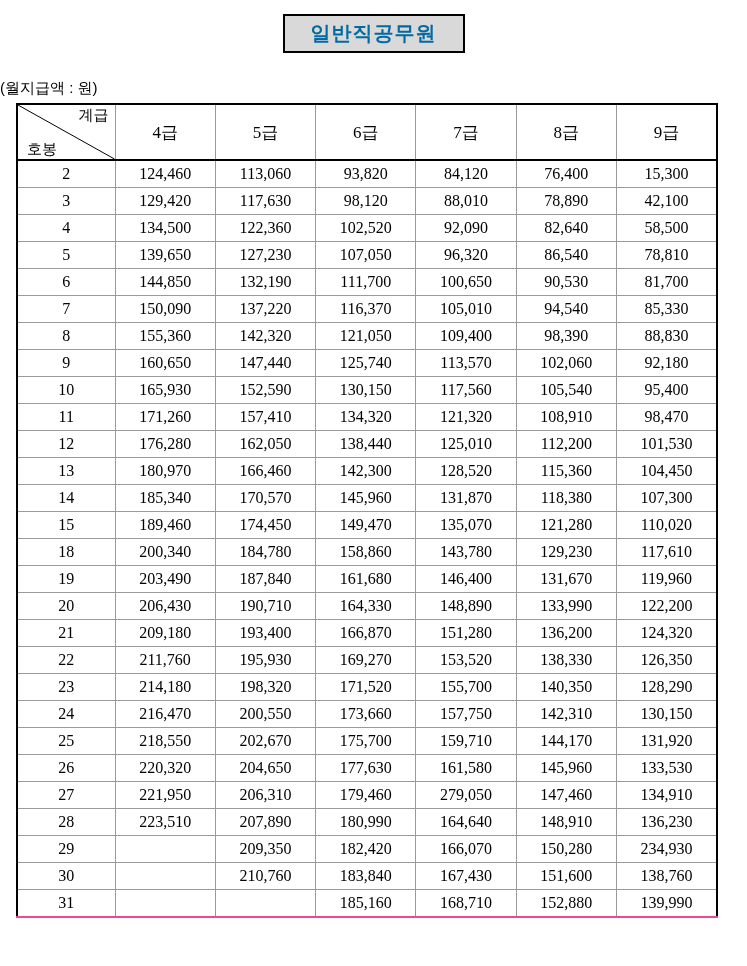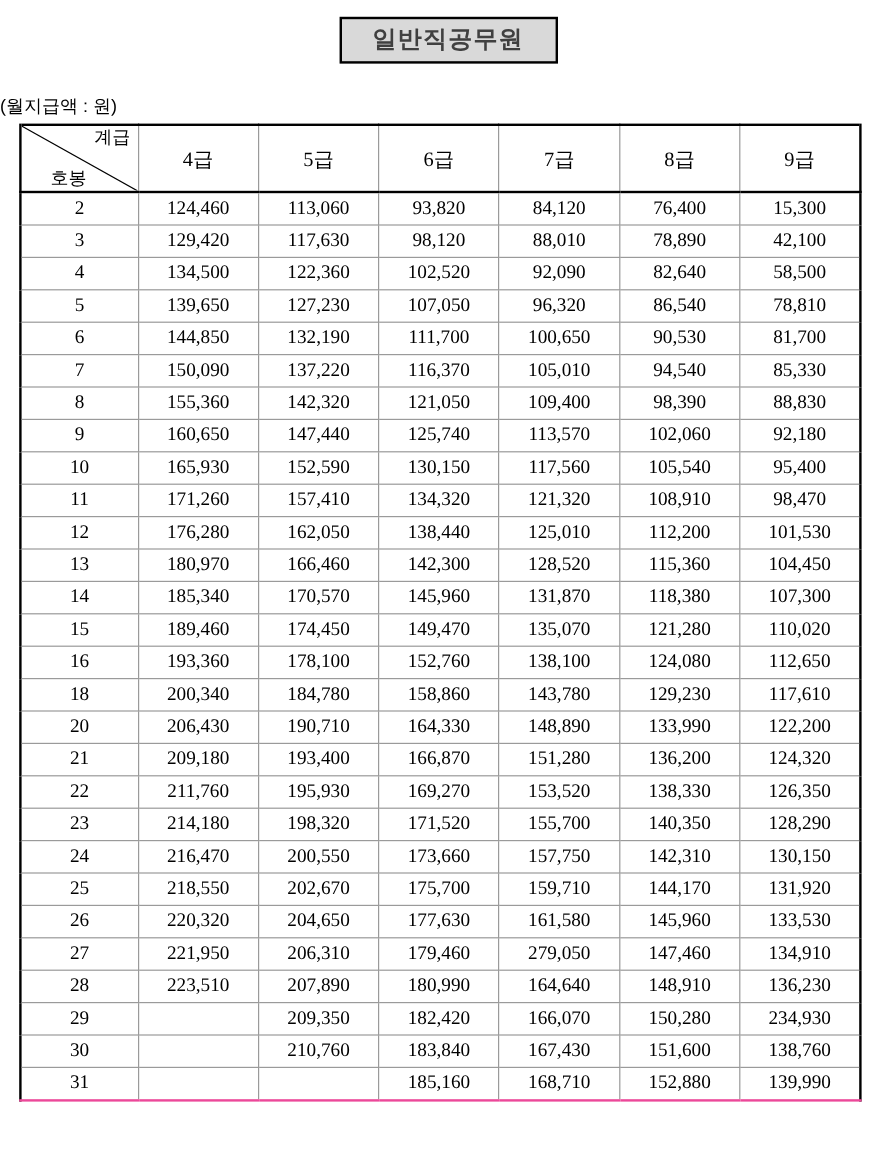--- a/index.html
+++ b/index.html
@@ -26,21 +26,21 @@
   }
   .title-box {
     border: 2px solid #000000;
     background: #d9d9d9;
     padding: 6px 26px 7px 26px;
     font-family: "Liberation Sans", "DejaVu Sans", sans-serif;
     font-weight: bold;
     font-size: 20px;
     letter-spacing: 1px;
     line-height: 1.1;
-    color: #404040;
+    color: #0369a1;
   }
 
   
   .unit-note-wrap {
     width: 747px;
     box-sizing: border-box;
     padding: 0 30px 0 0;
     margin-top: 26px;
     text-align: left;
     font-size: 15px;
@@ -97,21 +97,21 @@
     position: absolute;
     top: 2px;
     right: 6px;
     font-size: 15px;
     font-family: "Liberation Sans", "DejaVu Sans", sans-serif;
     line-height: 1.1;
   }
   .corner-step {
     position: absolute;
     bottom: 2px;
-    left: 24px;
+    left: 9px;
     font-size: 15px;
     font-family: "Liberation Sans", "DejaVu Sans", sans-serif;
     line-height: 1.1;
   }
   
   table.pay tr > *:last-child { border-right: 2px solid #000000; }
   table.pay tr > *:first-child { border-left: 2px solid #000000; }
   table.pay tbody tr:last-child > * { border-bottom: 2px solid #ec4899; }
 </style>
 </head>
@@ -276,38 +276,38 @@
         <tr>
           <td>15</td>
           <td>189,460</td>
           <td>174,450</td>
           <td>149,470</td>
           <td>135,070</td>
           <td>121,280</td>
           <td>110,020</td>
         </tr>
         <tr>
-          <td>16</td>
-          <td>193,360</td>
-          <td>178,100</td>
-          <td>152,760</td>
-          <td>138,100</td>
-          <td>124,080</td>
-          <td>112,650</td>
-        </tr>
-        <tr>
           <td>18</td>
           <td>200,340</td>
           <td>184,780</td>
           <td>158,860</td>
           <td>143,780</td>
           <td>129,230</td>
           <td>117,610</td>
         </tr>
         <tr>
+          <td>19</td>
+          <td>203,490</td>
+          <td>187,840</td>
+          <td>161,680</td>
+          <td>146,400</td>
+          <td>131,670</td>
+          <td>119,960</td>
+        </tr>
+        <tr>
           <td>20</td>
           <td>206,430</td>
           <td>190,710</td>
           <td>164,330</td>
           <td>148,890</td>
           <td>133,990</td>
           <td>122,200</td>
         </tr>
         <tr>
           <td>21</td>

